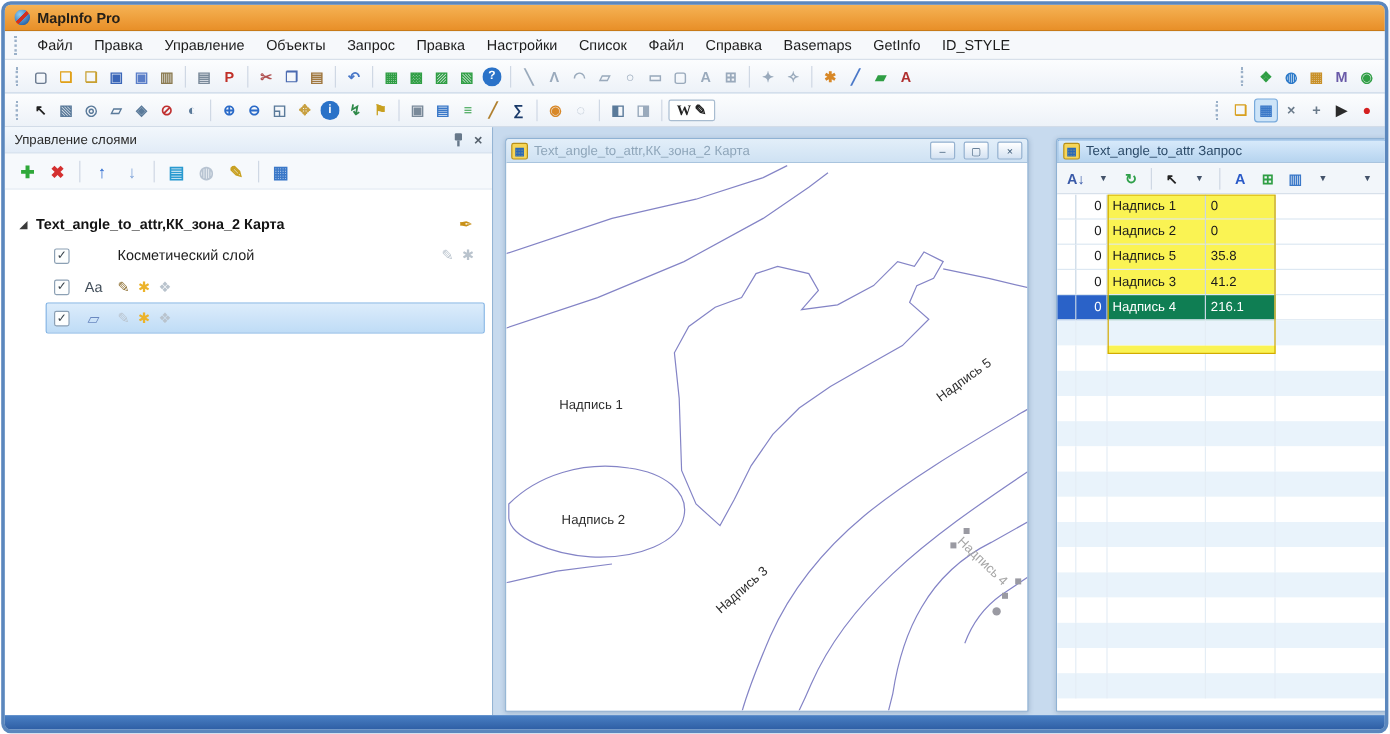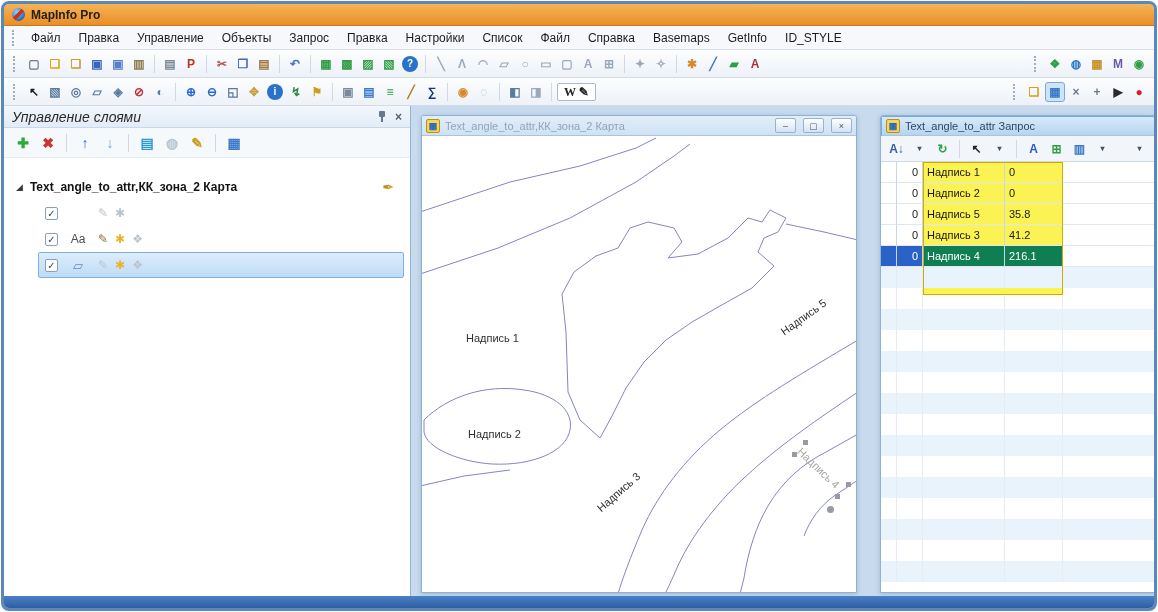--- a/index.html
+++ b/index.html
@@ -38,21 +38,21 @@
 
   
   .main{position:absolute;left:0;right:0;top:102px;bottom:12px;background:var(--mdi-background,#c7daee);}
   .bottom-frame{position:absolute;left:0;right:0;bottom:0;height:12px;
     background:linear-gradient(#4a80c4,#2e5ea4);}
 
   
   .layer-panel{position:absolute;left:0;top:0;bottom:0;width:407px;background:#fff;border-right:1px solid #94b4d4;}
   .lp-header{height:22px;display:flex;align-items:center;padding:0 8px;
     background:linear-gradient(#f2f7fc,#e2ecf7);border-bottom:1px solid #c9d8e8;}
-  .lp-title{font-size:14px;color:#2a2a2a;flex:1;font-style:italic;}
+  .lp-title{font-size:11px;color:#2a2a2a;flex:1;}
   .lp-hbtns{display:flex;align-items:center;gap:8px;}
   .pin{position:relative;width:10px;height:13px;display:inline-block;}
   .pin b{position:absolute;left:2px;top:1px;width:6px;height:6px;background:#67788a;border-radius:1px;}
   .pin i{position:absolute;left:4px;top:7px;width:2px;height:5px;background:#67788a;}
   .lp-x{font-size:12px;color:#55606c;font-weight:bold;}
   .lp-toolbar{height:30px;display:flex;align-items:center;gap:3px;padding:0 8px;background:#f6f9fc;border-bottom:1px solid #e4ecf4;}
   .lp-toolbar .tbi{min-width:22px;height:22px;font-size:14px;}
   .lp-tree{padding-top:16px;}
   .tree-root{display:flex;align-items:center;height:26px;padding:0 12px;gap:7px;}
   .expander{font-size:9px;color:#3a3a3a;}
@@ -370,20 +370,21 @@
         </div>
       <div class="lp-tree">
         <div class="tree-root">
           <span class="expander">◢</span>
           <span class="root-label">Text_angle_to_attr,КК_зона_2 Карта</span>
           <span class="root-broom">✒</span>
         </div>
         <div class="lrow">
           <span class="cb">✓</span>
           <span class="licon"></span>
+          <span class="llabel">Косметический слой</span>
           <span class="rowicons">
             <span class="g">✎</span>
             <span class="g">✱</span>
           </span>
         </div>
         <div class="lrow bold">
           <span class="cb">✓</span>
           <span class="licon">Aa</span>
           <span class="rowicons">
             <span class="p-act">✎</span>

